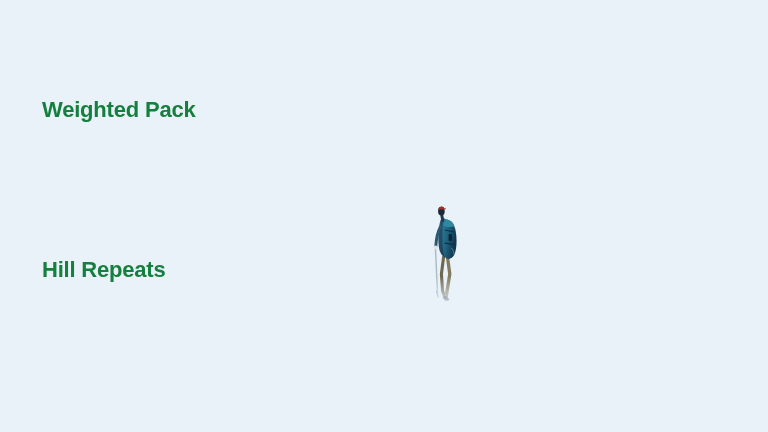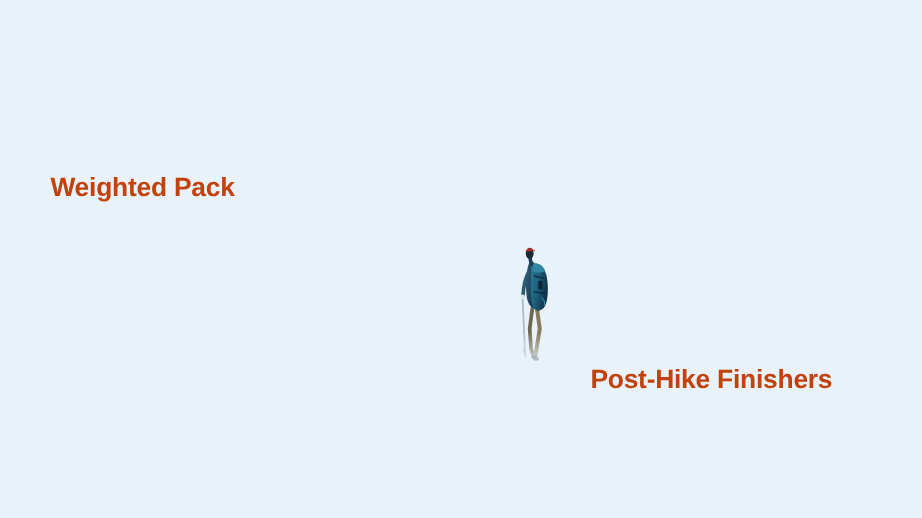--- a/index.html
+++ b/index.html
@@ -22,23 +22,22 @@
   }
 
   
   .label {
     position: absolute;
     font-family: "Liberation Sans", sans-serif;
     font-weight: bold;
     font-size: 22px;
     line-height: 26px;
     letter-spacing: -0.2px;
-    color: #c2410c;
+    color: #15803d;
     white-space: nowrap;
-    margin-top: 46px;
   }
   .label.tl { left: 42px;  top: 97px;  }
   .label.tr { left: 499px; top: 97px;  }
   .label.bl { left: 42px;  top: 257px; }
   .label.br { left: 492px; top: 257px; }
 
   
   #figure-wrap {
     position: absolute;
     left: 418px;
@@ -53,22 +52,22 @@
   }
 </style>
 </head>
 <body style="background: rgb(232, 242, 248);">
 
 <div id="slide">
 
   <div class="label tl">Weighted Pack</div>
 
 
+  <div class="label bl">Hill Repeats</div>
 
-  <div class="label br">Post-Hike Finishers</div>
 
   <div id="figure-wrap">
     <svg viewBox="0 0 58 112" xmlns="http://www.w3.org/2000/svg">
       <defs>
         <linearGradient id="fadeOut" x1="0" y1="0" x2="0" y2="1">
           <stop offset="0%" stop-color="#ffffff" stop-opacity="1"></stop>
           <stop offset="72%" stop-color="#ffffff" stop-opacity="1"></stop>
           <stop offset="92%" stop-color="#ffffff" stop-opacity="0.25"></stop>
           <stop offset="100%" stop-color="#ffffff" stop-opacity="0"></stop>
         </linearGradient>

